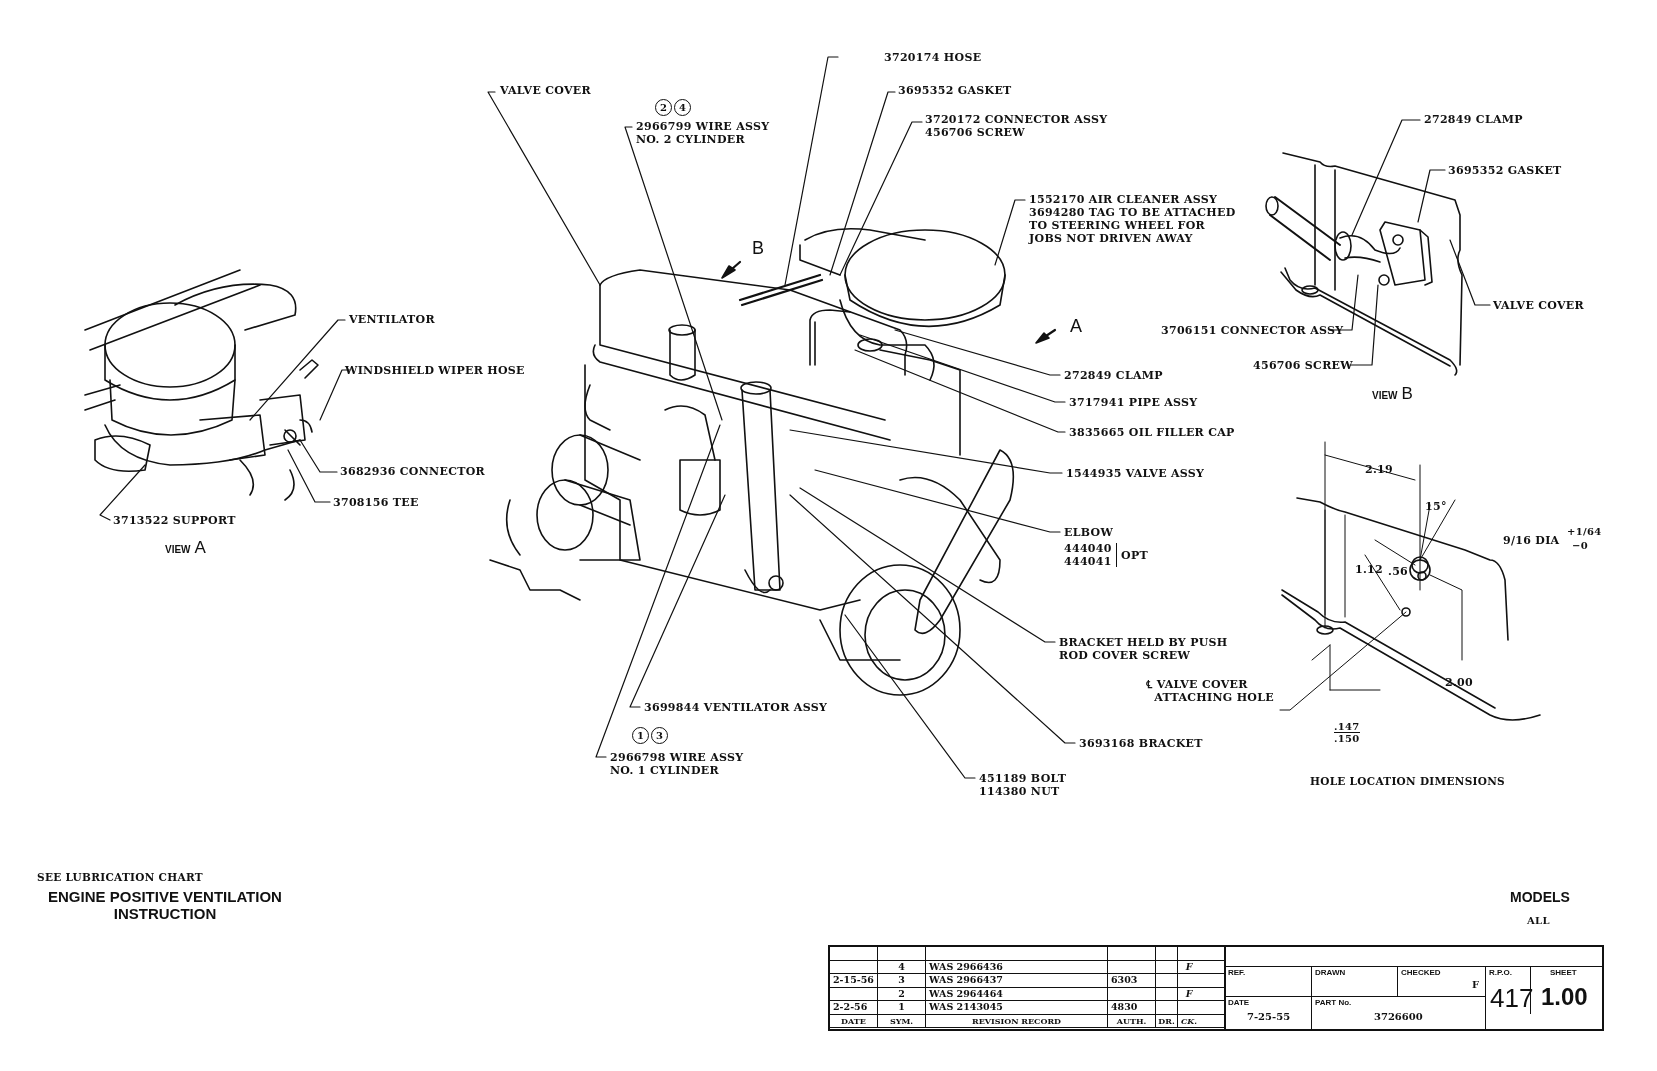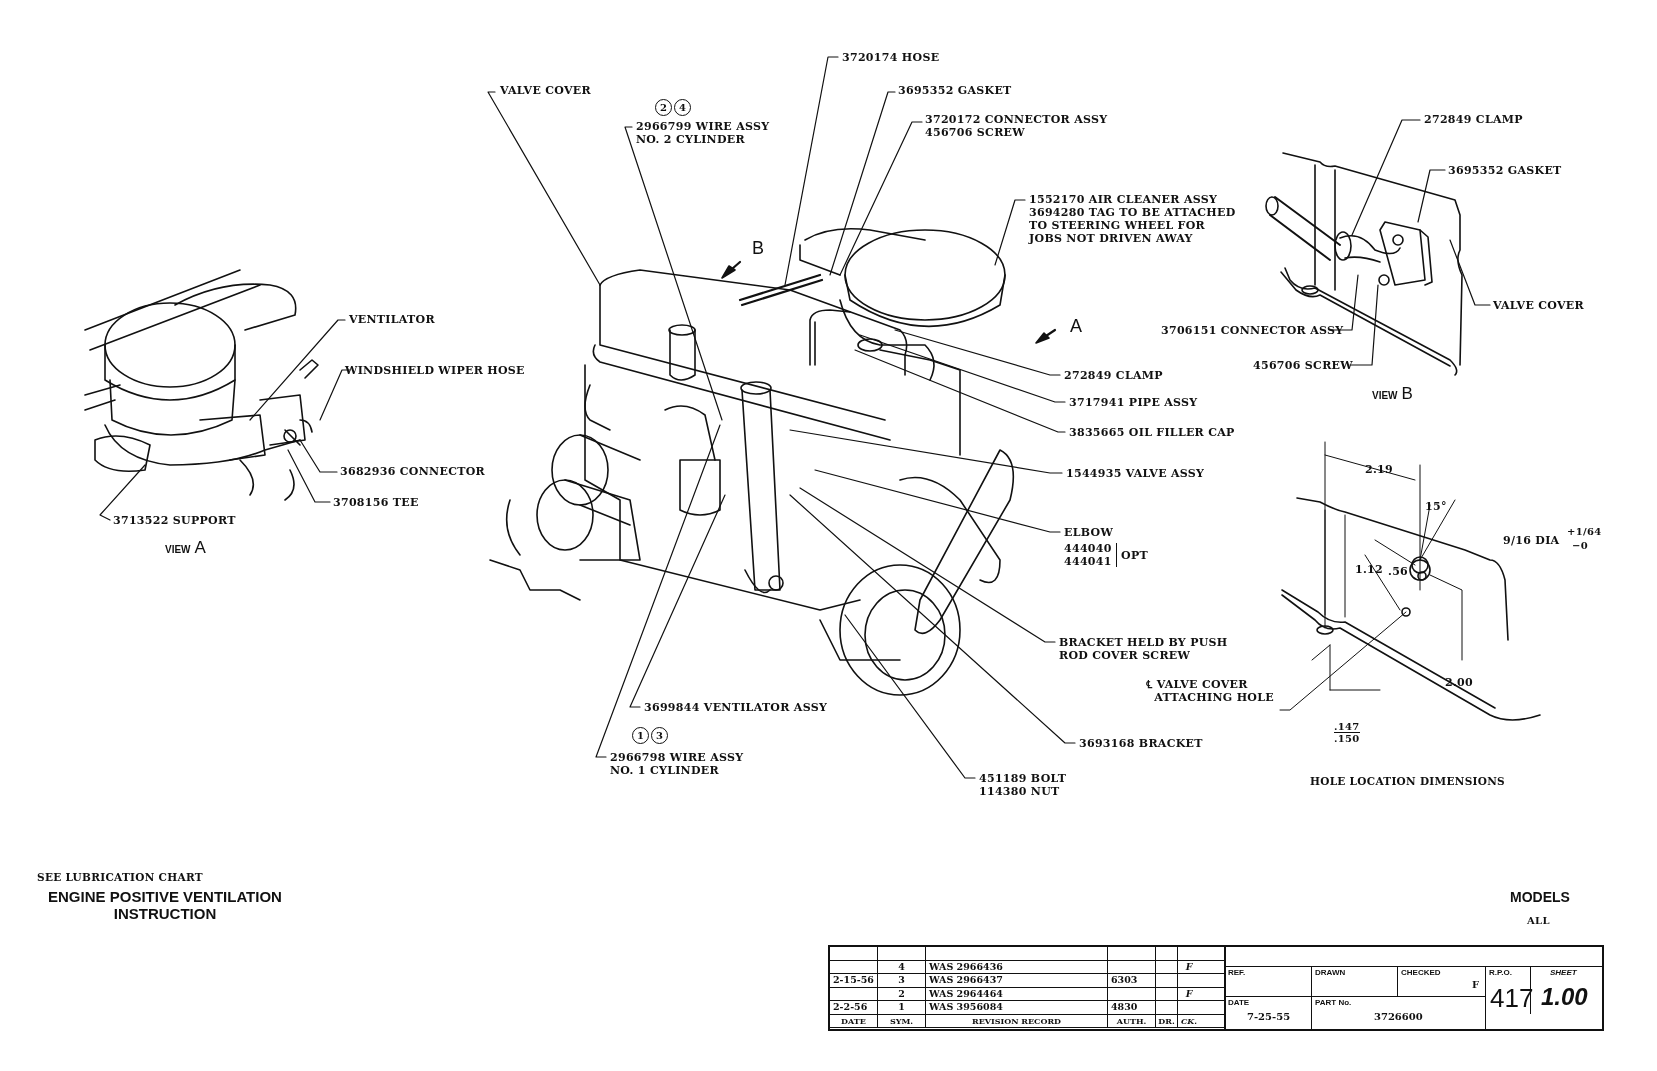--- a/index.html
+++ b/index.html
@@ -162,21 +162,21 @@
 
 <div class="lbl" style="left:500px;top:84px;">VALVE COVER</div>
 
 <div style="position:absolute;left:655px;top:99px;display:flex;gap:2px;">
   <span style="display:inline-block;width:15px;height:15px;border:1.2px solid #111;border-radius:50%;text-align:center;font-size:10px;line-height:15px;font-weight:bold;">2</span>
   <span style="display:inline-block;width:15px;height:15px;border:1.2px solid #111;border-radius:50%;text-align:center;font-size:10px;line-height:15px;font-weight:bold;">4</span>
 </div>
 <div class="lbl" style="left:636px;top:120px;">2966799 WIRE ASSY
 NO. 2 CYLINDER</div>
 
-<div class="lbl" style="left:842px;top:51px;">3720174 HOSE</div>
+<div class="lbl" style="left:884px;top:51px;">3720174 HOSE</div>
 <div class="lbl" style="left:898px;top:84px;">3695352 GASKET</div>
 <div class="lbl" style="left:925px;top:113px;">3720172 CONNECTOR ASSY
 456706 SCREW</div>
 <div class="lbl" style="left:1029px;top:193px;">1552170 AIR CLEANER ASSY
 3694280 TAG TO BE ATTACHED
 TO STEERING WHEEL FOR
 JOBS NOT DRIVEN AWAY</div>
 
 <div class="big" style="left:752px;top:238px;">B</div>
 <div class="big" style="left:1070px;top:316px;">A</div>
@@ -272,21 +272,21 @@
         <div style="width: 48px; border-right: 1.3px solid rgb(17, 17, 17); box-sizing: border-box; font-family: &quot;DejaVu Serif&quot;, serif; font-weight: bold; font-size: 9.5px; line-height: 12px; padding-left: 3px; white-space: nowrap; overflow: hidden;"></div>
         <div style="width: 48px; border-right: 1.3px solid rgb(17, 17, 17); box-sizing: border-box; font-family: &quot;DejaVu Serif&quot;, serif; font-weight: bold; font-size: 9.5px; line-height: 12px; white-space: nowrap; overflow: hidden; text-align: center; padding-left: 0px;">2</div>
         <div style="width: 182px; border-right: 1.3px solid rgb(17, 17, 17); box-sizing: border-box; font-family: &quot;DejaVu Serif&quot;, serif; font-weight: bold; font-size: 9.5px; line-height: 12px; padding-left: 3px; white-space: nowrap; overflow: hidden;">WAS 2964464</div>
         <div style="width: 48px; border-right: 1.3px solid rgb(17, 17, 17); box-sizing: border-box; font-family: &quot;DejaVu Serif&quot;, serif; font-weight: bold; font-size: 9.5px; line-height: 12px; padding-left: 3px; white-space: nowrap; overflow: hidden;"></div>
         <div style="width: 22px; border-right: 1.3px solid rgb(17, 17, 17); box-sizing: border-box; font-family: &quot;DejaVu Serif&quot;, serif; font-weight: bold; font-size: 9.5px; line-height: 12px; padding-left: 3px; white-space: nowrap; overflow: hidden;"></div>
         <div style="width: 22px; box-sizing: border-box; font-family: &quot;DejaVu Serif&quot;, serif; font-weight: bold; font-size: 9.5px; line-height: 12px; white-space: nowrap; overflow: hidden; font-style: italic; text-align: center; padding-left: 0px; border-right: none;">F</div>
       </div>
       <div style="display: flex; height: 13.5px; border-bottom: 1.3px solid rgb(17, 17, 17); box-sizing: border-box;">
         <div style="width: 48px; border-right: 1.3px solid rgb(17, 17, 17); box-sizing: border-box; font-family: &quot;DejaVu Serif&quot;, serif; font-weight: bold; font-size: 9.5px; line-height: 12px; padding-left: 3px; white-space: nowrap; overflow: hidden;">2-2-56</div>
         <div style="width: 48px; border-right: 1.3px solid rgb(17, 17, 17); box-sizing: border-box; font-family: &quot;DejaVu Serif&quot;, serif; font-weight: bold; font-size: 9.5px; line-height: 12px; white-space: nowrap; overflow: hidden; text-align: center; padding-left: 0px;">1</div>
-        <div style="width: 182px; border-right: 1.3px solid rgb(17, 17, 17); box-sizing: border-box; font-family: &quot;DejaVu Serif&quot;, serif; font-weight: bold; font-size: 9.5px; line-height: 12px; padding-left: 3px; white-space: nowrap; overflow: hidden;">WAS 3956084</div>
+        <div style="width: 182px; border-right: 1.3px solid rgb(17, 17, 17); box-sizing: border-box; font-family: &quot;DejaVu Serif&quot;, serif; font-weight: bold; font-size: 9.5px; line-height: 12px; padding-left: 3px; white-space: nowrap; overflow: hidden;">WAS 2143045</div>
         <div style="width: 48px; border-right: 1.3px solid rgb(17, 17, 17); box-sizing: border-box; font-family: &quot;DejaVu Serif&quot;, serif; font-weight: bold; font-size: 9.5px; line-height: 12px; padding-left: 3px; white-space: nowrap; overflow: hidden;">4830</div>
         <div style="width: 22px; border-right: 1.3px solid rgb(17, 17, 17); box-sizing: border-box; font-family: &quot;DejaVu Serif&quot;, serif; font-weight: bold; font-size: 9.5px; line-height: 12px; padding-left: 3px; white-space: nowrap; overflow: hidden;"></div>
         <div style="width: 22px; box-sizing: border-box; font-family: &quot;DejaVu Serif&quot;, serif; font-weight: bold; font-size: 9.5px; line-height: 12px; white-space: nowrap; overflow: hidden; font-style: italic; text-align: center; padding-left: 0px; border-right: none;"></div>
       </div>
       <div style="display: flex; height: 13.5px; border-bottom: 1.3px solid rgb(17, 17, 17); box-sizing: border-box;">
         <div style="width: 48px; border-right: 1.3px solid rgb(17, 17, 17); box-sizing: border-box; font-family: &quot;DejaVu Serif&quot;, serif; font-weight: bold; font-size: 8px; line-height: 12px; padding-left: 0px; white-space: nowrap; overflow: hidden; text-align: center;">DATE</div>
         <div style="width: 48px; border-right: 1.3px solid rgb(17, 17, 17); box-sizing: border-box; font-family: &quot;DejaVu Serif&quot;, serif; font-weight: bold; font-size: 8px; line-height: 12px; white-space: nowrap; overflow: hidden; text-align: center; padding-left: 0px;">SYM.</div>
         <div style="width: 182px; border-right: 1.3px solid rgb(17, 17, 17); box-sizing: border-box; font-family: &quot;DejaVu Serif&quot;, serif; font-weight: bold; font-size: 8px; line-height: 12px; padding-left: 0px; white-space: nowrap; overflow: hidden; text-align: center;">REVISION RECORD</div>
         <div style="width: 48px; border-right: 1.3px solid rgb(17, 17, 17); box-sizing: border-box; font-family: &quot;DejaVu Serif&quot;, serif; font-weight: bold; font-size: 8px; line-height: 12px; padding-left: 0px; white-space: nowrap; overflow: hidden; text-align: center;">AUTH.</div>
         <div style="width: 22px; border-right: 1.3px solid rgb(17, 17, 17); box-sizing: border-box; font-family: &quot;DejaVu Serif&quot;, serif; font-weight: bold; font-size: 8px; line-height: 12px; padding-left: 0px; white-space: nowrap; overflow: hidden; text-align: center;">DR.</div>
@@ -307,17 +307,17 @@
     <div style="position:absolute;left:22px;top:14px;font-family:'DejaVu Serif',serif;font-size:10px;">7-25-55</div>
   </div>
   <div class="tbcell" style="left:87px;top:49px;width:174px;height:35px;">
     <span>PART No.</span>
     <div style="position:absolute;left:62px;top:14px;font-family:'DejaVu Serif',serif;font-size:10px;">3726600</div>
   </div>
   <div class="tbcell" style="left:261px;top:19px;width:45px;height:65px;">
     <span>R.P.O.</span>
     <div style="position:absolute;left:4px;top:16px;font-size:26px;font-weight:normal;">417</div>
   </div>
-  <div class="tbcell" style="left:306px;top:19px;width:74px;height:48px;font-style:italic;">
+  <div class="tbcell" style="left:306px;top:19px;width:74px;height:48px;">
     <span style="margin-left:16px;">SHEET</span>
     <div style="position:absolute;left:10px;top:16px;font-size:24px;font-weight:bold;">1.00</div>
   </div>
 </div>
 
 </body></html>

